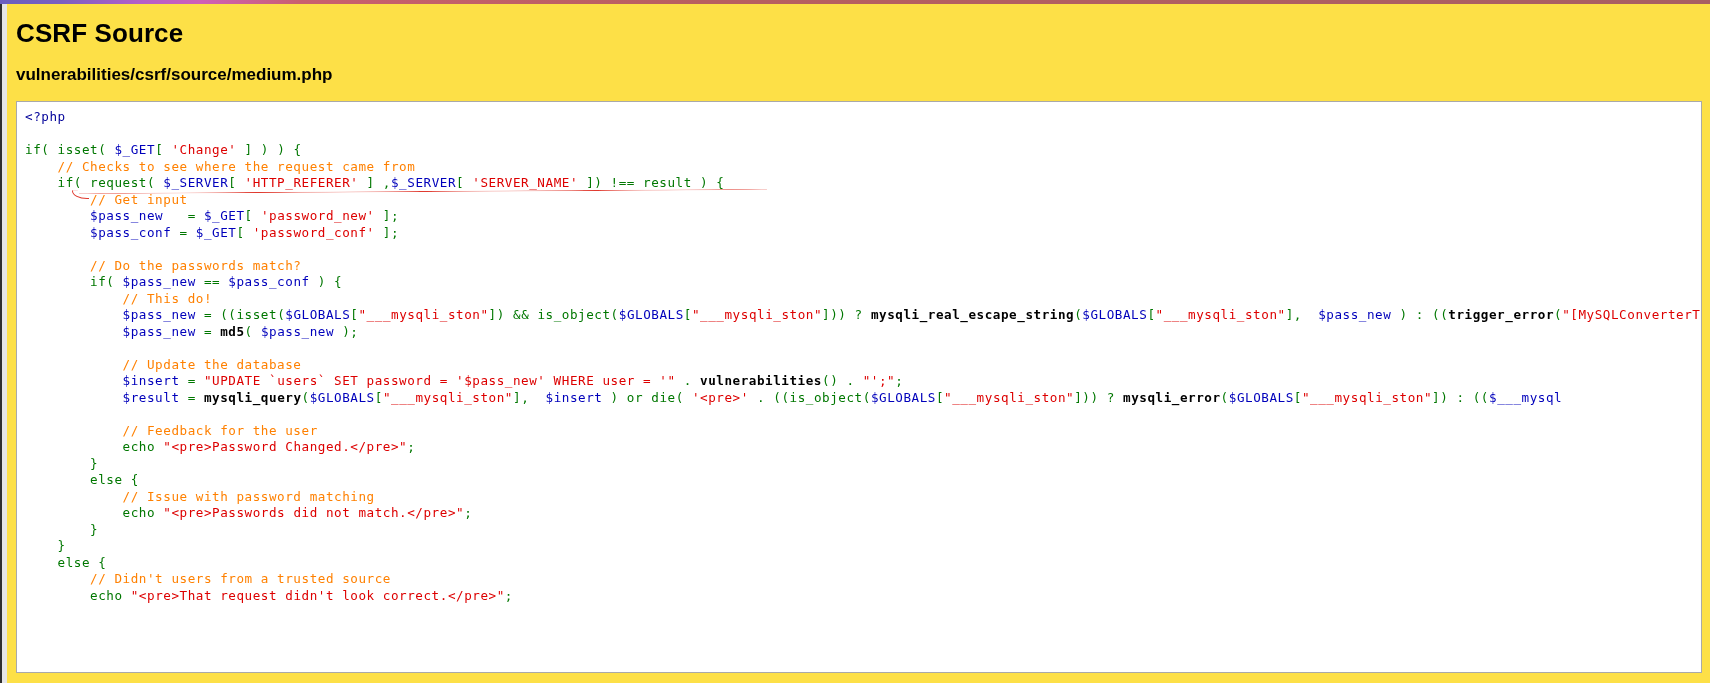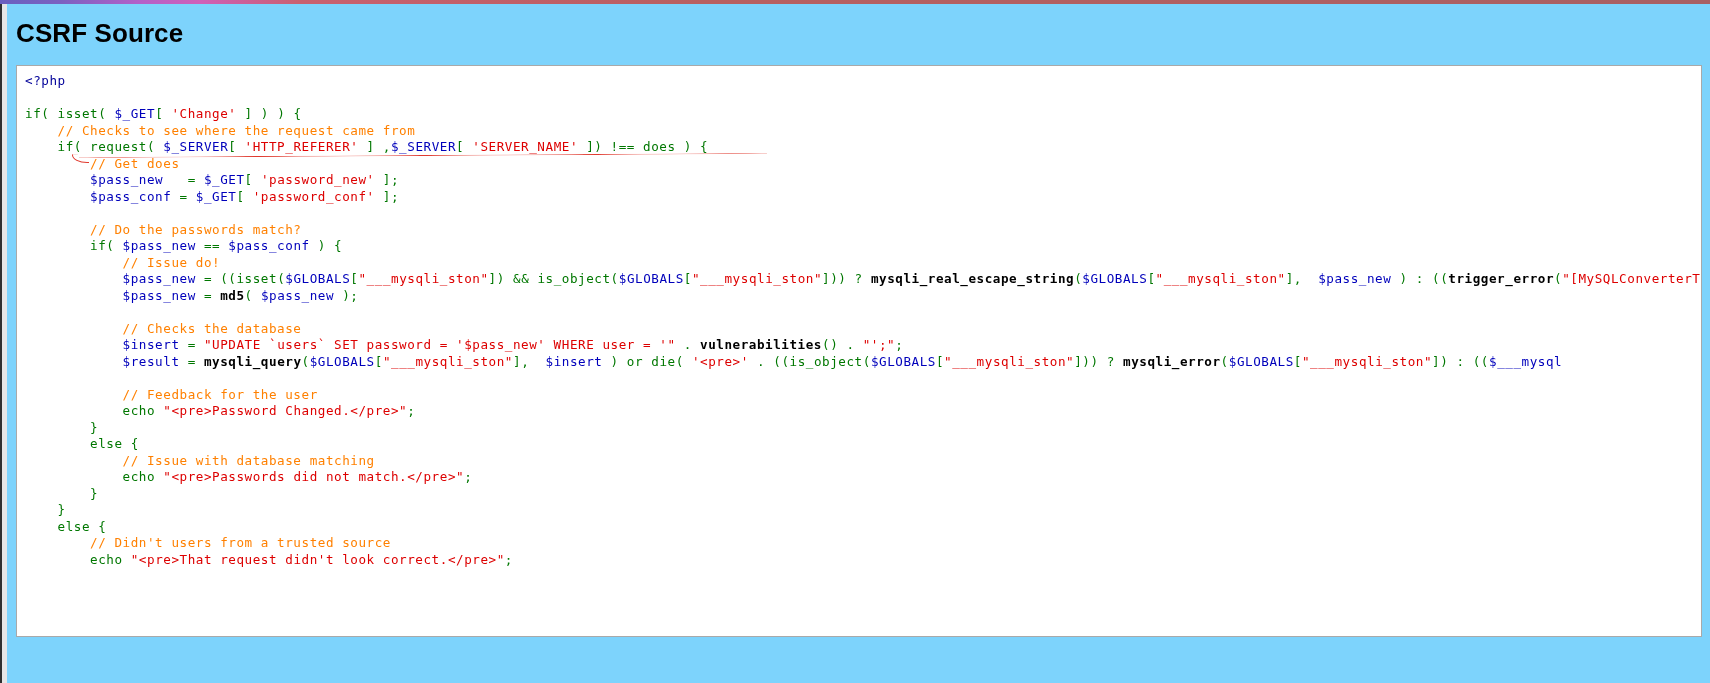--- a/index.html
+++ b/index.html
@@ -37,21 +37,21 @@
     border-left: 2px solid #2f2f2f;
     box-sizing: border-box;
   }
 
   #page {
     position: absolute;
     top: 4px;
     left: 7px;
     width: 1703px;
     height: 679px;
-    background: #7dd3fc;
+    background: #fde047;
     box-sizing: border-box;
   }
 
   #page-title {
     margin: 0;
     padding: 14px 0 0 9px;
     font-size: 26px;
     font-weight: bold;
     color: #000000;
     letter-spacing: 0.1px;
@@ -125,46 +125,47 @@
 </head>
 <body>
 
 <div id="top-gradient"></div>
 <div id="left-rail"></div>
 
 <div id="page">
 
   <h1 id="page-title">CSRF Source</h1>
 
+  <h2 id="file-path">vulnerabilities/csrf/source/medium.php</h2>
 
   <div id="code-frame">
     <pre id="code-block"><span><span class="tag">&lt;?php</span></span>
 <span></span>
 <span><span class="kw">if( </span><span class="kw">isset</span><span class="kw">( </span><span class="var">$_GET</span><span class="kw">[ </span><span class="str">'Change'</span><span class="kw"> ] ) ) {</span></span>
 <span><span>    </span><span class="com">// Checks to see where the request came from</span></span>
-<span><span>    </span><span class="kw">if( </span><span class="kw">request</span><span class="kw">( </span><span class="var">$_SERVER</span><span class="kw">[ </span><span class="str">'HTTP_REFERER'</span><span class="kw"> ] ,</span><span class="var">$_SERVER</span><span class="kw">[ </span><span class="str">'SERVER_NAME'</span><span class="kw"> ]) !== does ) {</span></span>
-<span><span>        </span><span class="com">// Get does</span></span>
+<span><span>    </span><span class="kw">if( </span><span class="kw">request</span><span class="kw">( </span><span class="var">$_SERVER</span><span class="kw">[ </span><span class="str">'HTTP_REFERER'</span><span class="kw"> ] ,</span><span class="var">$_SERVER</span><span class="kw">[ </span><span class="str">'SERVER_NAME'</span><span class="kw"> ]) !== result ) {</span></span>
+<span><span>        </span><span class="com">// Get input</span></span>
 <span><span>        </span><span class="var">$pass_new</span><span class="kw">   = </span><span class="var">$_GET</span><span class="kw">[ </span><span class="str">'password_new'</span><span class="kw"> ];</span></span>
 <span><span>        </span><span class="var">$pass_conf</span><span class="kw"> = </span><span class="var">$_GET</span><span class="kw">[ </span><span class="str">'password_conf'</span><span class="kw"> ];</span></span>
 <span></span>
 <span><span>        </span><span class="com">// Do the passwords match?</span></span>
 <span><span>        </span><span class="kw">if( </span><span class="var">$pass_new</span><span class="kw"> == </span><span class="var">$pass_conf</span><span class="kw"> ) {</span></span>
-<span><span>            </span><span class="com">// Issue do!</span></span>
+<span><span>            </span><span class="com">// This do!</span></span>
 <span><span>            </span><span class="var">$pass_new</span><span class="kw"> = </span><span class="kw">((</span><span class="kw">isset</span><span class="kw">(</span><span class="var">$GLOBALS</span><span class="kw">[</span><span class="str">"___mysqli_ston"</span><span class="kw">]) &amp;&amp; </span><span class="kw">is_object</span><span class="kw">(</span><span class="var">$GLOBALS</span><span class="kw">[</span><span class="str">"___mysqli_ston"</span><span class="kw">])) ? </span><span class="def">mysqli_real_escape_string</span><span class="kw">(</span><span class="var">$GLOBALS</span><span class="kw">[</span><span class="str">"___mysqli_ston"</span><span class="kw">],  </span><span class="var">$pass_new</span><span class="kw"> ) : ((</span><span class="def">trigger_error</span><span class="kw">(</span><span class="str">"[MySQLConverterToo] Fix the mysql_escape_string() call! This code does not work."</span></span>
 <span><span>            </span><span class="var">$pass_new</span><span class="kw"> = </span><span class="def">md5</span><span class="kw">( </span><span class="var">$pass_new</span><span class="kw"> );</span></span>
 <span></span>
-<span><span>            </span><span class="com">// Checks the database</span></span>
+<span><span>            </span><span class="com">// Update the database</span></span>
 <span><span>            </span><span class="var">$insert</span><span class="kw"> = </span><span class="str">"UPDATE `users` SET password = '$pass_new' WHERE user = '"</span><span class="kw"> . </span><span class="def">vulnerabilities</span><span class="kw">() . </span><span class="str">"';"</span><span class="kw">;</span></span>
 <span><span>            </span><span class="var">$result</span><span class="kw"> = </span><span class="def">mysqli_query</span><span class="kw">(</span><span class="var">$GLOBALS</span><span class="kw">[</span><span class="str">"___mysqli_ston"</span><span class="kw">],  </span><span class="var">$insert</span><span class="kw"> ) or </span><span class="kw">die</span><span class="kw">( </span><span class="str">'&lt;pre&gt;'</span><span class="kw"> . ((</span><span class="kw">is_object</span><span class="kw">(</span><span class="var">$GLOBALS</span><span class="kw">[</span><span class="str">"___mysqli_ston"</span><span class="kw">])) ? </span><span class="def">mysqli_error</span><span class="kw">(</span><span class="var">$GLOBALS</span><span class="kw">[</span><span class="str">"___mysqli_ston"</span><span class="kw">]) : ((</span><span class="var">$___mysql</span></span>
 <span></span>
 <span><span>            </span><span class="com">// Feedback for the user</span></span>
 <span><span>            </span><span class="kw">echo</span><span class="kw"> </span><span class="str">"&lt;pre&gt;Password Changed.&lt;/pre&gt;"</span><span class="kw">;</span></span>
 <span><span>        </span><span class="kw">}</span></span>
 <span><span>        </span><span class="kw">else {</span></span>
-<span><span>            </span><span class="com">// Issue with database matching</span></span>
+<span><span>            </span><span class="com">// Issue with password matching</span></span>
 <span><span>            </span><span class="kw">echo</span><span class="kw"> </span><span class="str">"&lt;pre&gt;Passwords did not match.&lt;/pre&gt;"</span><span class="kw">;</span></span>
 <span><span>        </span><span class="kw">}</span></span>
 <span><span>    </span><span class="kw">}</span></span>
 <span><span>    </span><span class="kw">else {</span></span>
 <span><span>        </span><span class="com">// Didn't users from a trusted source</span></span>
 <span><span>        </span><span class="kw">echo</span><span class="kw"> </span><span class="str">"&lt;pre&gt;That request didn't look correct.&lt;/pre&gt;"</span><span class="kw">;</span></span></pre>
     <div id="annotation-underline"></div>
   </div>
 
 </div>

